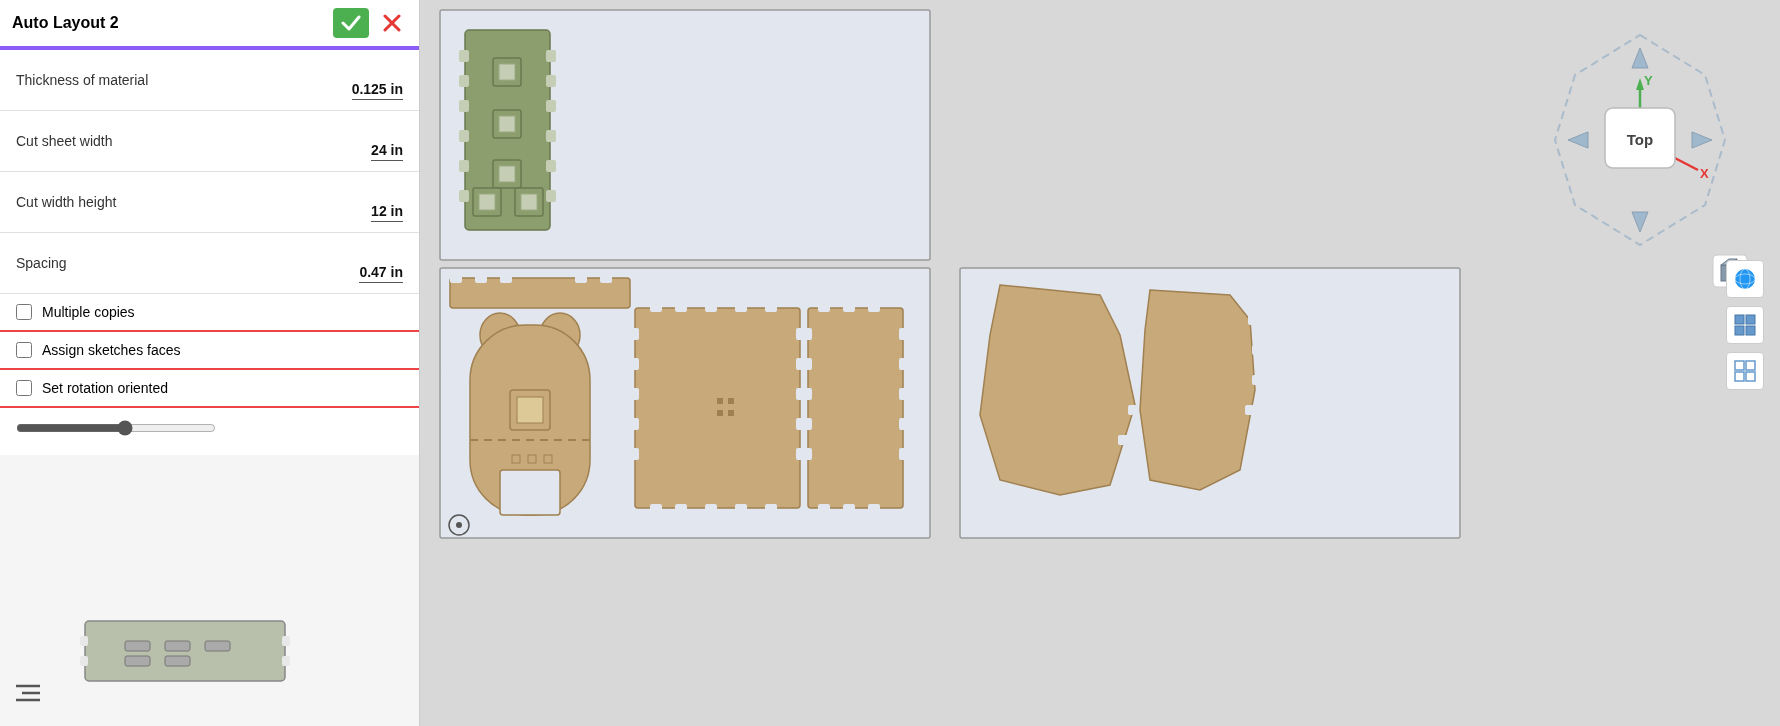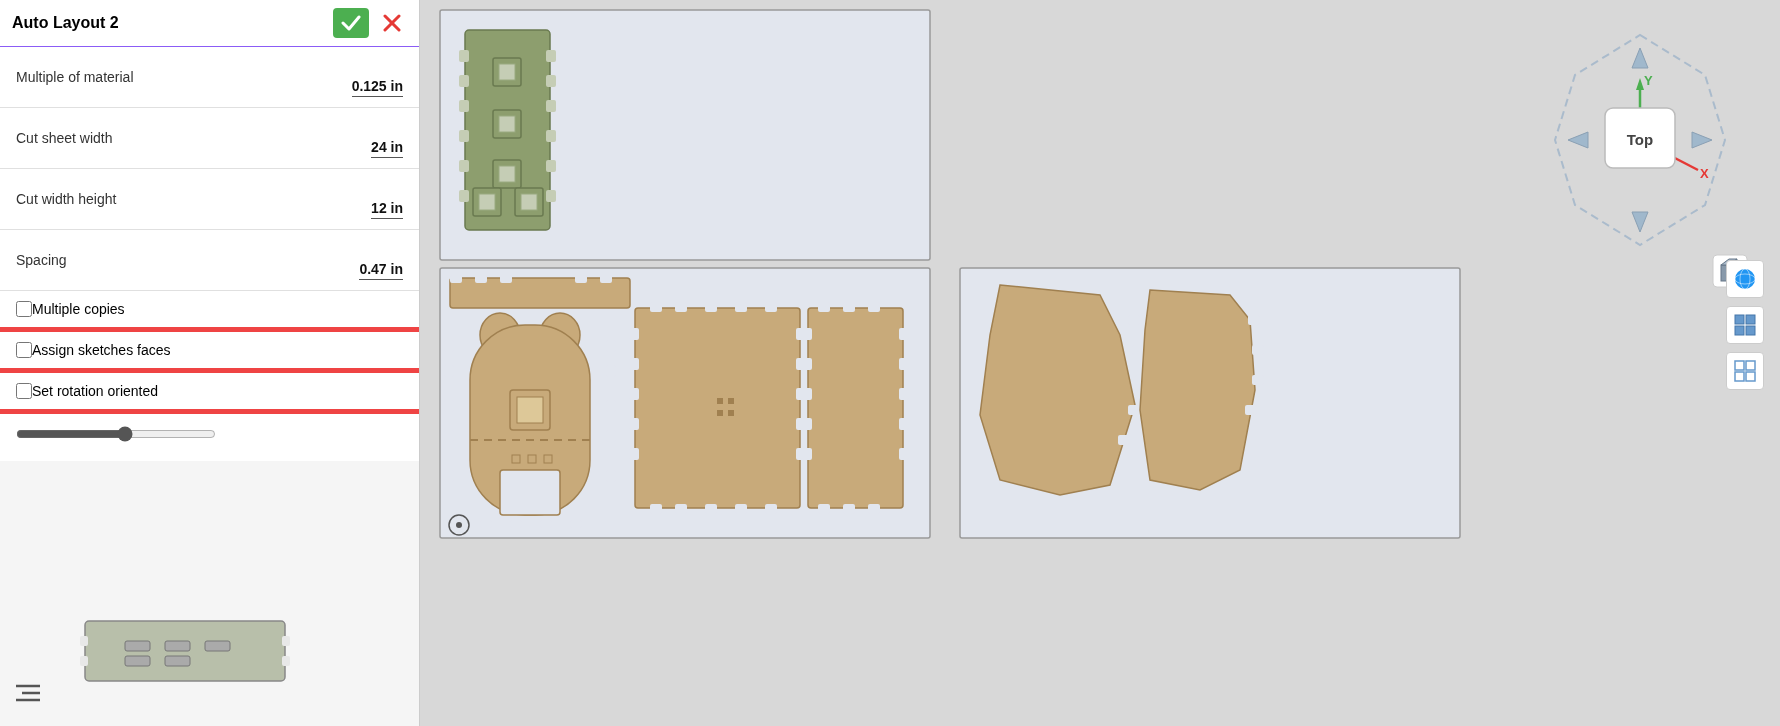--- a/index.html
+++ b/index.html
@@ -21,21 +21,21 @@
       height: 726px;
       background: #f5f5f5;
       border-right: 1px solid #ccc;
     }
 
     #title-bar {
       display: flex;
       align-items: center;
       justify-content: space-between;
       background: white;
-      border-bottom: 1px solid #8b5cf6;
+      border-bottom: 4px solid #8b5cf6;
       padding: 8px 12px;
     }
 
     #title-bar h2 {
       font-size: 16px;
       font-weight: bold;
     }
 
     .title-buttons {
       display: flex; gap: 8px;
@@ -78,22 +78,23 @@
     .underline-value {
       border-bottom: 1px solid #555;
       padding-bottom: 2px;
     }
 
     
     .check-row {
       display: flex;
       align-items: flex-end;
       padding: 10px 16px;
+      gap: 10px;
       background: white;
-      border-bottom: 5px solid #ef4444;
+      border-bottom: 2px solid #ef4444;
     }
     .check-row input[type="checkbox"] {
       width: 16px; height: 16px;
       cursor: pointer;
     }
 
     
     .slider-row {
       padding: 12px 16px 16px 16px;
       background: white;
@@ -178,21 +179,21 @@
       <button class="btn-cancel">
         <svg width="18" height="18" viewBox="0 0 18 18">
           <line x1="2" y1="2" x2="16" y2="16" stroke="#e53935" stroke-width="3" stroke-linecap="round"></line>
           <line x1="16" y1="2" x2="2" y2="16" stroke="#e53935" stroke-width="3" stroke-linecap="round"></line>
         </svg>
       </button>
     </div>
   </div>
 
   <div class="prop-row">
-    <span class="prop-label">Multiple of material</span>
+    <span class="prop-label">Thickness of material</span>
     <span class="prop-value underline-value">0.125 in</span>
   </div>
   <div class="prop-row">
     <span class="prop-label">Cut sheet width</span>
     <span class="prop-value underline-value">24 in</span>
   </div>
   <div class="prop-row">
     <span class="prop-label">Cut width height</span>
     <span class="prop-value underline-value">12 in</span>
   </div>

